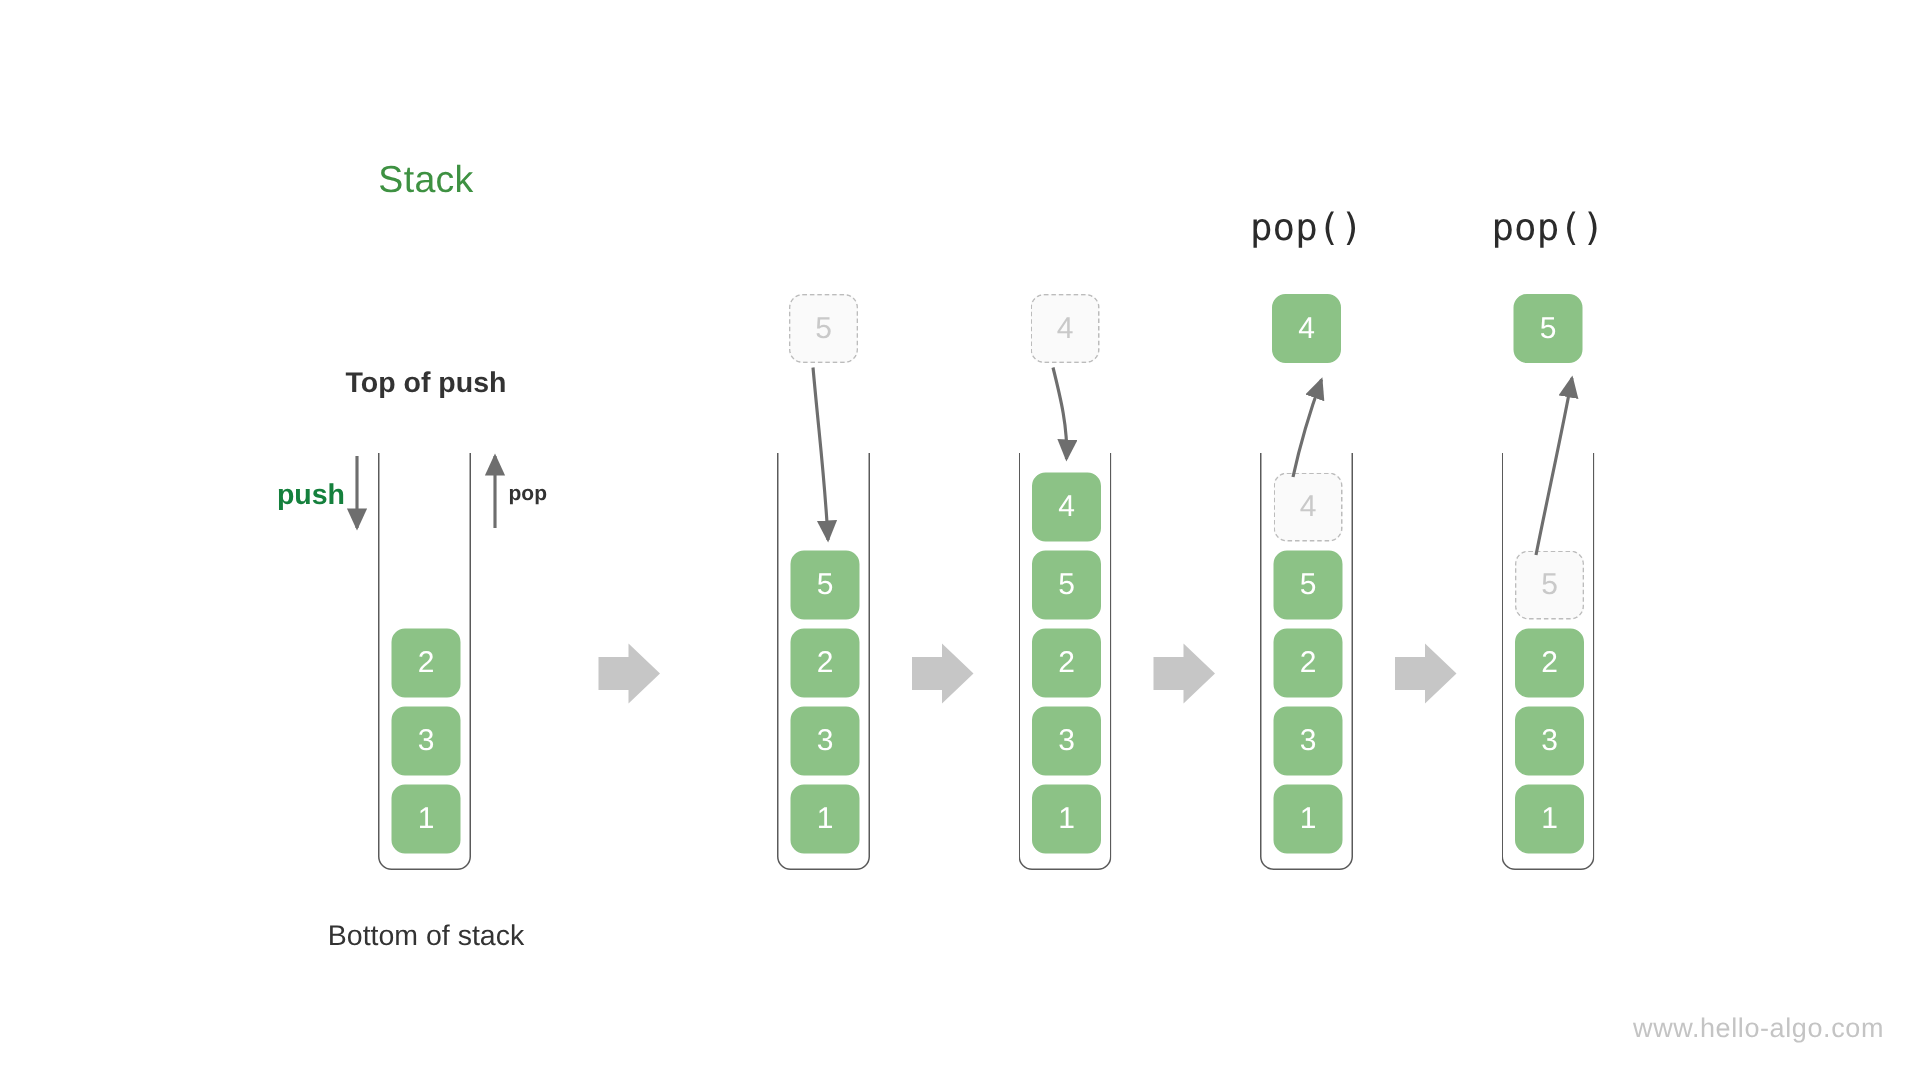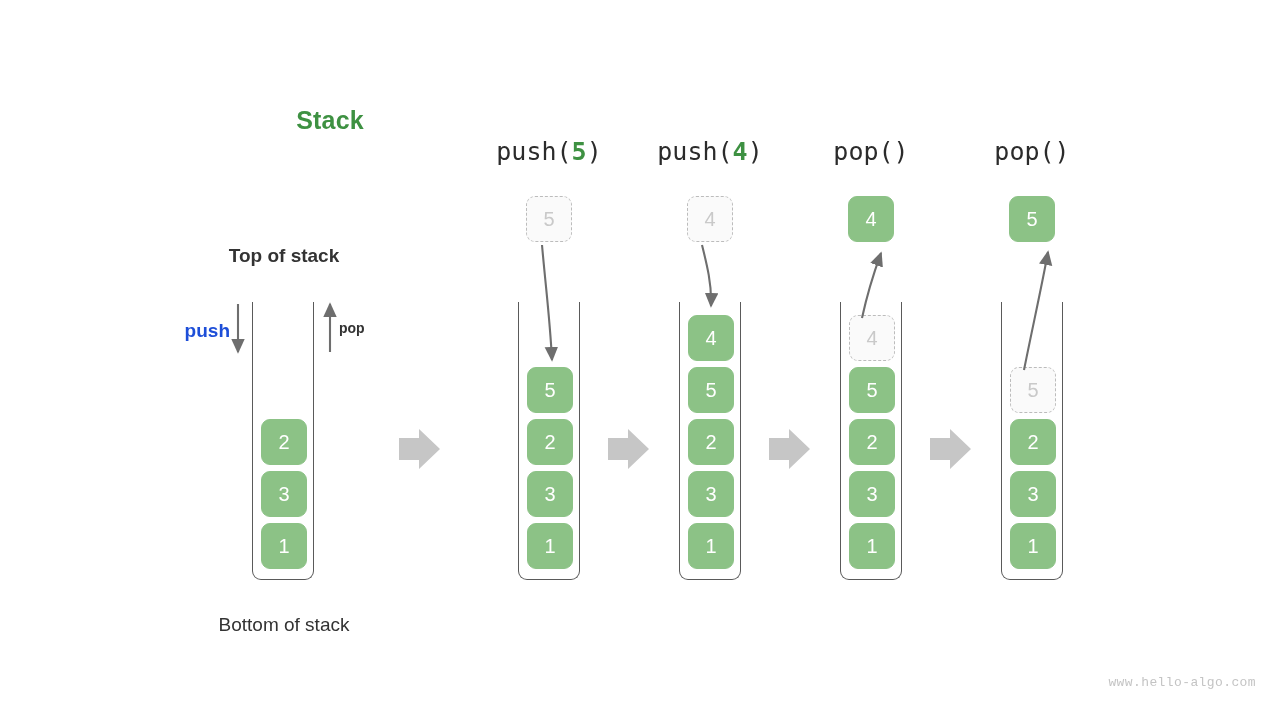--- a/index.html
+++ b/index.html
@@ -16,45 +16,44 @@
     -webkit-font-smoothing: antialiased;
   }
 
   .abs { position: absolute; }
 
   
   #stack-title {
     left: 0; top: 106px; width: 568px;
     text-align: center;
     font-size: 25px;
-    font-weight: bold;
+    font-weight: normal;
     color: #3e9142;
     letter-spacing: 0.2px;
-    margin-left: 46px;
   }
   #top-of-stack-label {
     left: 144px; top: 245px; width: 280px;
     text-align: center;
     font-size: 19px;
     font-weight: bold;
     color: #333333;
   }
   #bottom-of-stack-label {
     left: 144px; top: 614px; width: 280px;
     text-align: center;
     font-size: 19px;
     font-weight: normal;
     color: #333333;
   }
   #push-label {
     left: 160px; top: 320px; width: 70px;
     text-align: right;
     font-size: 19px;
     font-weight: bold;
-    color: #1d4ed8;
+    color: #15803d;
   }
   #pop-label {
     left: 339px; top: 320px; width: 70px;
     text-align: left;
     font-size: 14px;
     font-weight: bold;
     color: #333333;
   }
 
   
@@ -148,59 +147,57 @@
   #arrow-layer {
     position: absolute;
     left: 0; top: 0;
     width: 1280px; height: 720px;
     pointer-events: none;
   }
 
   
   #watermark {
     right: 24px; top: 675px;
-    font-family: Liberation Mono, monospace;
-    font-size: 13px;
+    font-family: Liberation Sans, sans-serif;
+    font-size: 18px;
     color: #c4c4c4;
     letter-spacing: 0.4px;
   }
 </style>
 </head>
 <body>
 
 <div class="abs" id="stack-title">Stack</div>
-<div class="abs" id="top-of-stack-label">Top of stack</div>
+<div class="abs" id="top-of-stack-label">Top of push</div>
 <div class="abs" id="bottom-of-stack-label">Bottom of stack</div>
 <div class="abs" id="push-label">push</div>
 <div class="abs" id="pop-label">pop</div>
 
 <div id="stacks-root">
     <div class="abs stack-col" style="left: 252px; top: 0px; width: 62px; height: 720px;">
       <div class="container-walls">
         <div class="cells">
           <div class="cell solid">2</div>
           <div class="cell solid">3</div>
           <div class="cell solid">1</div>
         </div>
       </div>
     </div>
     <div class="abs stack-col" style="left: 518px; top: 0px; width: 62px; height: 720px;">
-      <div class="abs op-header" style="left: -54px;"><span>push(</span><span class="arg">5</span><span>)</span></div>
       <div class="float-box ghost" style="left: 8px;">5</div>
       <div class="container-walls">
         <div class="cells">
           <div class="cell solid">5</div>
           <div class="cell solid">2</div>
           <div class="cell solid">3</div>
           <div class="cell solid">1</div>
         </div>
       </div>
     </div>
     <div class="abs stack-col" style="left: 679px; top: 0px; width: 62px; height: 720px;">
-      <div class="abs op-header" style="left: -54px;"><span>push(</span><span class="arg">4</span><span>)</span></div>
       <div class="float-box ghost" style="left: 8px;">4</div>
       <div class="container-walls">
         <div class="cells">
           <div class="cell solid">4</div>
           <div class="cell solid">5</div>
           <div class="cell solid">2</div>
           <div class="cell solid">3</div>
           <div class="cell solid">1</div>
         </div>
       </div>

